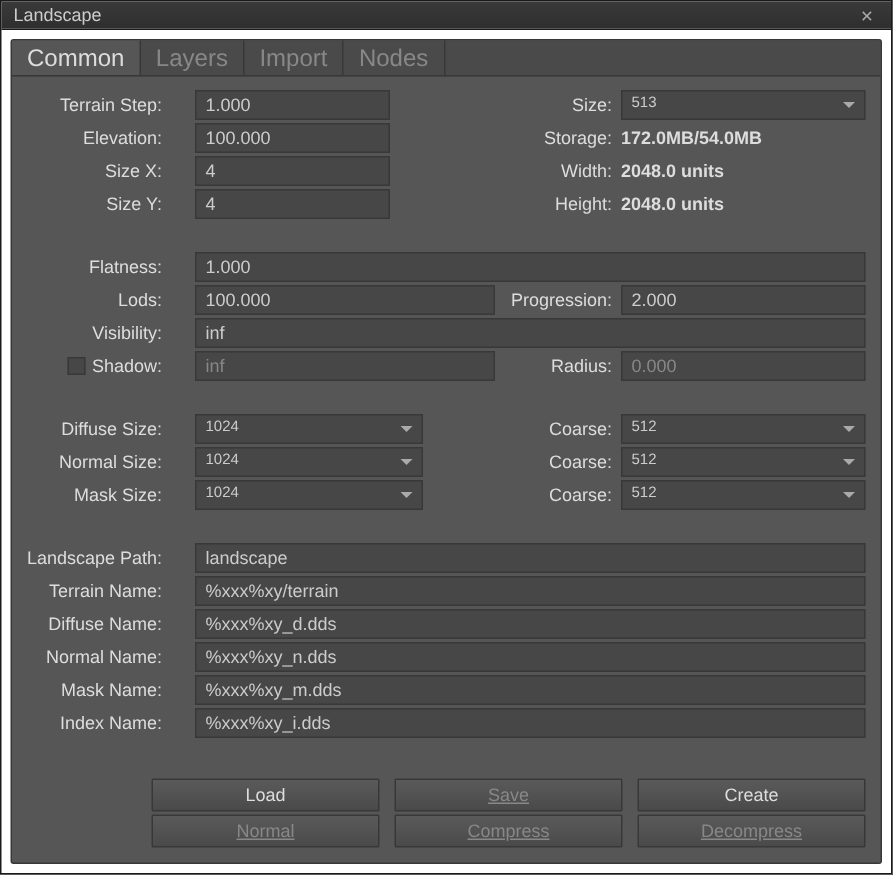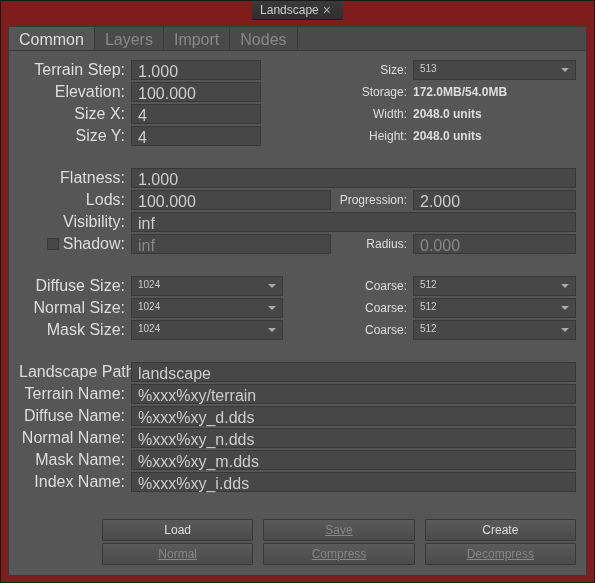--- a/index.html
+++ b/index.html
@@ -1,30 +1,30 @@
 <!DOCTYPE html>
 <html><head>
 <meta charset="utf-8">
 <style>
 * { box-sizing: border-box; margin: 0; padding: 0; font-family: Arial, sans-serif; }
 body { background: #2a2a2a; width: 595px; height: 583px; overflow: hidden; }
-.window { width: 595px; height: 583px; background: #7f1d1d; border: 1px solid #1a1a1a; display: flex; flex-direction: column; align-items: center; }
+.window { width: 595px; height: 583px; background: #ffffff; border: 1px solid #1a1a1a; display: flex; flex-direction: column; }
 .titlebar { height: 26px; background: linear-gradient(#3a3a3a, #2e2e2e); display: flex; align-items: center; padding: 0 8px; color: #ccc; font-size: 12px; border-bottom: 1px solid #1a1a1a; }
 .titlebar .title { flex: 1; }
 .titlebar .close { cursor: pointer; color: #aaa; font-size: 14px; padding: 0 4px; }
 .panel { flex: 1; margin: 6px; background: #565656; border: 1px solid #383838; border-radius: 2px; display: flex; flex-direction: column; }
 .tabs { display: flex; height: 24px; background: #4a4a4a; border-bottom: 1px solid #383838; }
 .tab { padding: 4px 10px; font-size: 16px; color: #888; cursor: pointer; border-right: 1px solid #383838; }
 .tab.active { background: #565656; color: #ddd; }
 .content { flex: 1; padding: 8px 10px 10px 10px; overflow: auto; }
 .row { display: flex; align-items: center; height: 22px; margin-bottom: 0; }
 .gap { height: 20px; }
-.label { width: 112px; text-align: right; padding-right: 6px; font-size: 16px; color: #ddd; white-space: nowrap; }
+.label { width: 112px; text-align: right; padding-right: 22px; font-size: 12px; color: #ddd; white-space: nowrap; }
 .label.chk { display: flex; align-items: center; justify-content: flex-end; gap: 4px; }
-.input { background: #474747; border: 1px solid #383838; color: #ccc; font-size: 16px; padding: 2px 6px; height: 20px; }
+.input { background: #474747; border: 1px solid #383838; color: #ccc; font-size: 12px; padding: 2px 6px; height: 20px; }
 .input.disabled { color: #888; }
 .input.short { width: 130px; }
 .input.full { flex: 1; }
 .combo { background: #474747; border: 1px solid #383838; color: #ccc; font-size: 10px; padding: 2px 6px; height: 20px; position: relative; cursor: pointer; }
 .combo::after { content: ""; position: absolute; right: 6px; top: 50%; transform: translateY(-50%); border-left: 4px solid transparent; border-right: 4px solid transparent; border-top: 4px solid #aaa; }
 .combo.short { width: 152px; }
 .cb { width: 12px; height: 12px; background: #474747; border: 1px solid #383838; display: inline-block; cursor: pointer; }
 .btnrow { display: flex; gap: 10px; margin-top: 6px; margin-left: 83px; }
 .btn { flex: 1; height: 22px; background: linear-gradient(#5a5a5a, #4a4a4a); border: 1px solid #383838; color: #ddd; font-size: 12px; cursor: pointer; display: flex; align-items: center; justify-content: center; border-radius: 1px; }
 .btn.disabled { color: #888; cursor: default; text-decoration: underline; }

